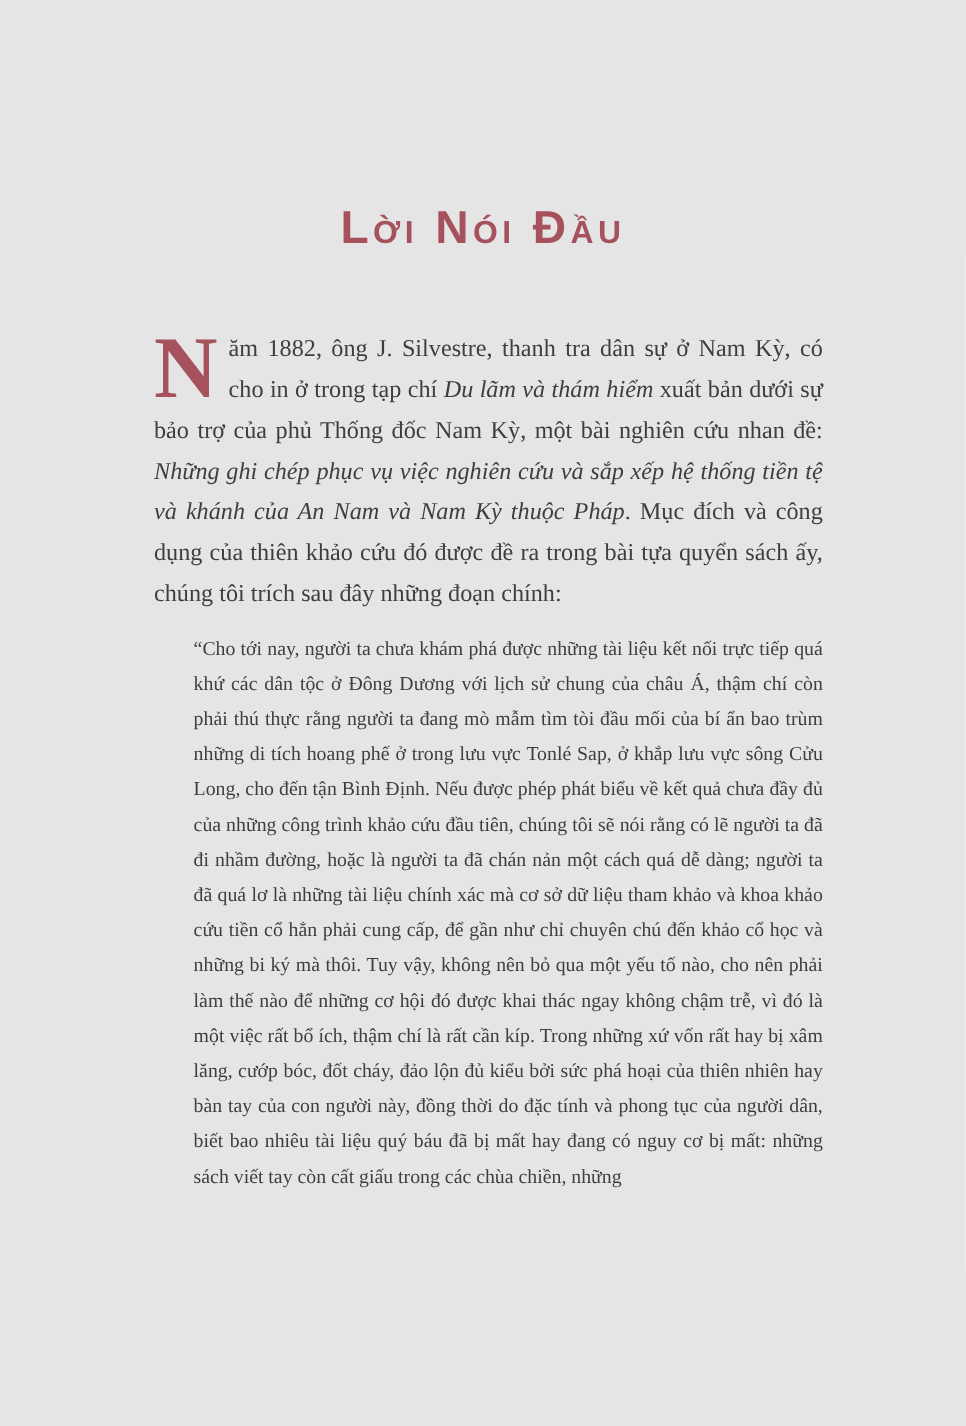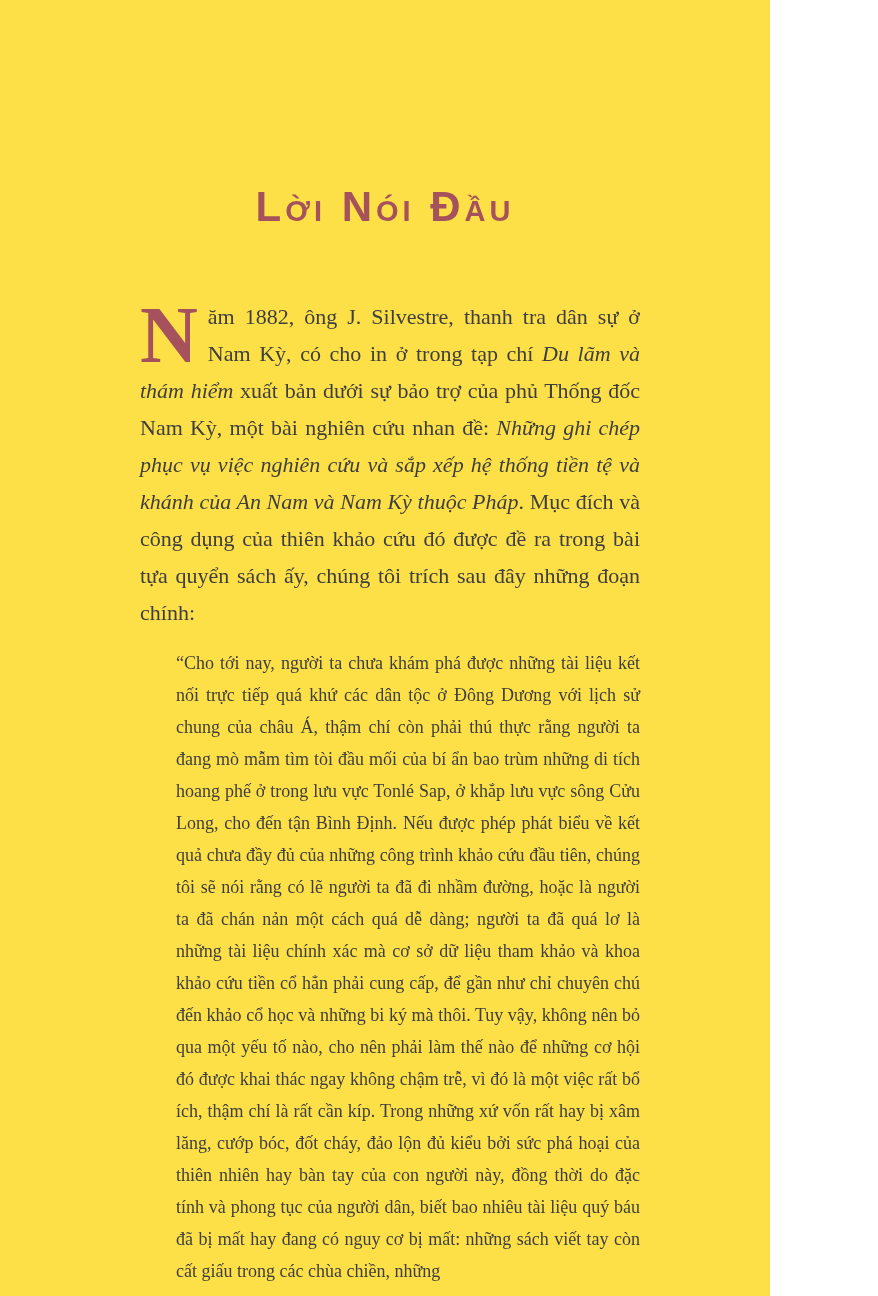--- a/index.html
+++ b/index.html
@@ -2,23 +2,23 @@
 <html lang="vi"><head>
 <meta charset="utf-8">
 <style>
   html, body {
     margin: 0;
     padding: 0;
     background: #ffffff;
   }
   .page {
     position: relative;
-    width: 770px;
+    width: 878px;
     height: 1296px;
-    background: #fde047;
+    background: #e5e5e5;
     overflow: hidden;
     font-family: "Liberation Serif", "DejaVu Serif", serif;
     color: #3e3e3e;
   }
   .chapter-title {
     margin: 0;
     padding-top: 186px;
     text-align: center;
     font-family: "Liberation Sans", "DejaVu Sans", sans-serif;
     font-weight: 700;

